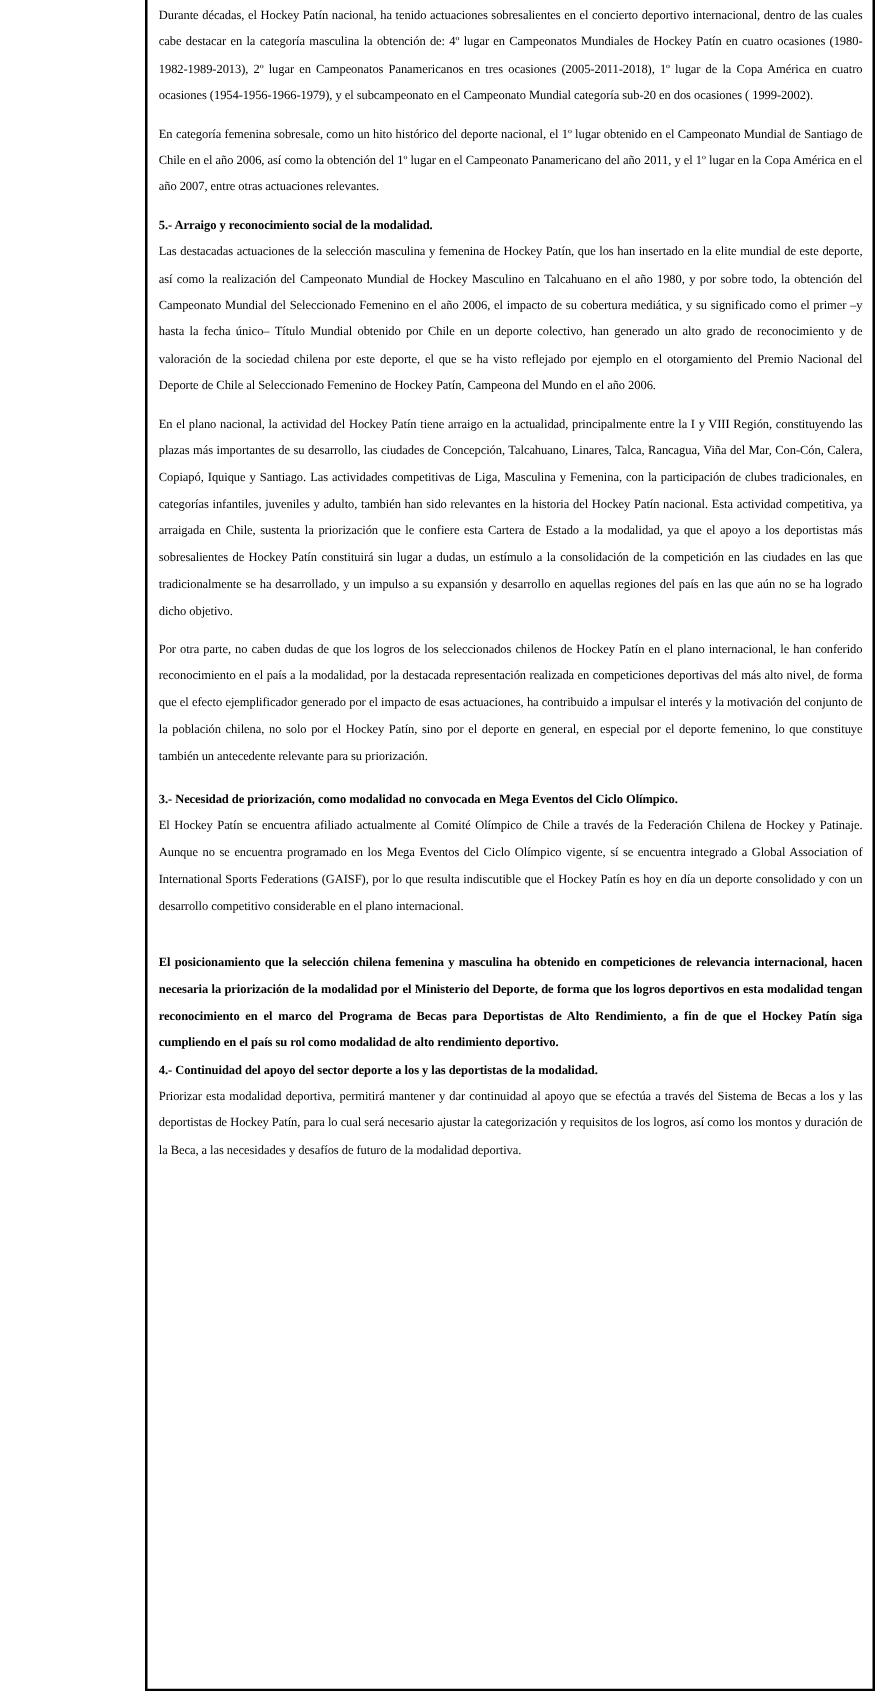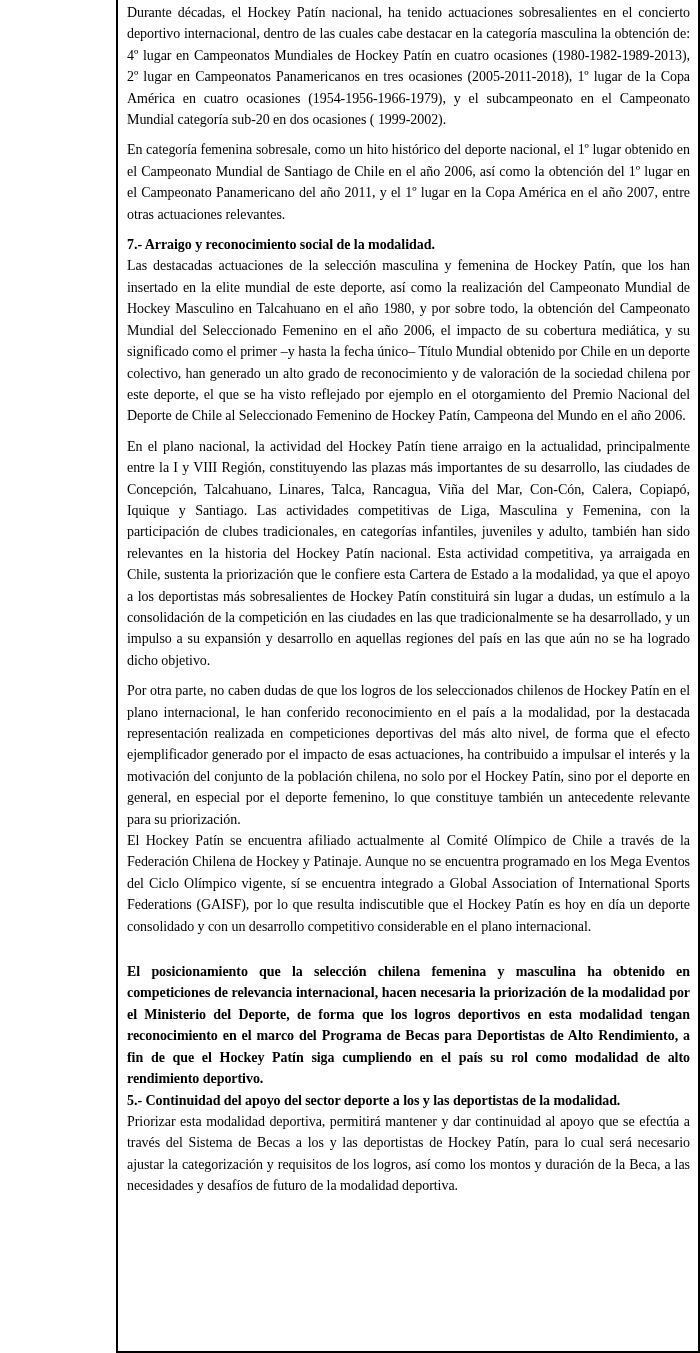--- a/index.html
+++ b/index.html
@@ -39,43 +39,44 @@
     height: 1353px;
     box-sizing: border-box;
     border-left: 2px solid #000000;
     border-right: 2px solid #000000;
     border-bottom: 2px solid #000000;
     padding: 2px 8px 4px 9px;
     overflow: hidden;
     background: #ffffff;
   }
   .block {
-    font-size: 14px;
+    font-size: 10px;
     line-height: 21.4px;
     text-align: justify;
     letter-spacing: -0.05px;
     margin: 0;
   }
   .heading {
     font-weight: 700;
   }
   .gap    { margin-top: 9px; font-family: Liberation Serif, serif; }
   .gap-md { margin-top: 13px; }
   .gap-lg { margin-top: 24px; font-weight: bold; }
 </style>
 </head>
 <body>
 
 <div class="page">
   <div class="left-margin-cell"></div>
   <div class="content-cell">
     <div class="block">Durante décadas, el Hockey Patín nacional, ha tenido actuaciones sobresalientes en el concierto deportivo internacional, dentro de las cuales cabe destacar en la categoría masculina la obtención de: 4º lugar en Campeonatos Mundiales de Hockey Patín en cuatro ocasiones (1980-1982-1989-2013), 2º lugar en Campeonatos Panamericanos en tres ocasiones (2005-2011-2018), 1º lugar de la Copa América en cuatro ocasiones (1954-1956-1966-1979), y el subcampeonato en el Campeonato Mundial categoría sub-20 en dos ocasiones ( 1999-2002).</div>
     <div class="block gap">En categoría femenina sobresale, como un hito histórico del deporte nacional, el 1º lugar obtenido en el Campeonato Mundial de Santiago de Chile en el año 2006, así como la obtención del 1º lugar en el Campeonato Panamericano del año 2011, y el 1º lugar en la Copa América en el año 2007, entre otras actuaciones relevantes.</div>
-    <div class="block heading gap">7.- Arraigo y reconocimiento social de la modalidad.</div>
+    <div class="block heading gap">5.- Arraigo y reconocimiento social de la modalidad.</div>
     <div class="block">Las destacadas actuaciones de la selección masculina y femenina de Hockey Patín, que los han insertado en la elite mundial de este deporte, así como la realización del Campeonato Mundial de Hockey Masculino en Talcahuano en el año 1980, y por sobre todo, la obtención del Campeonato Mundial del Seleccionado Femenino en el año 2006, el impacto de su cobertura mediática, y su significado como el primer –y hasta la fecha único– Título Mundial obtenido por Chile en un deporte colectivo, han generado un alto grado de reconocimiento y de valoración de la sociedad chilena por este deporte, el que se ha visto reflejado por ejemplo en el otorgamiento del Premio Nacional del Deporte de Chile al Seleccionado Femenino de Hockey Patín, Campeona del Mundo en el año 2006.</div>
     <div class="block gap">En el plano nacional, la actividad del Hockey Patín tiene arraigo en la actualidad, principalmente entre la I y VIII Región, constituyendo las plazas más importantes de su desarrollo, las ciudades de Concepción, Talcahuano, Linares, Talca, Rancagua, Viña del Mar, Con-Cón, Calera, Copiapó, Iquique y Santiago. Las actividades competitivas de Liga, Masculina y Femenina, con la participación de clubes tradicionales, en categorías infantiles, juveniles y adulto, también han sido relevantes en la historia del Hockey Patín nacional. Esta actividad competitiva, ya arraigada en Chile, sustenta la priorización que le confiere esta Cartera de Estado a la modalidad, ya que el apoyo a los deportistas más sobresalientes de Hockey Patín constituirá sin lugar a dudas, un estímulo a la consolidación de la competición en las ciudades en las que tradicionalmente se ha desarrollado, y un impulso a su expansión y desarrollo en aquellas regiones del país en las que aún no se ha logrado dicho objetivo.</div>
     <div class="block gap">Por otra parte, no caben dudas de que los logros de los seleccionados chilenos de Hockey Patín en el plano internacional, le han conferido reconocimiento en el país a la modalidad, por la destacada representación realizada en competiciones deportivas del más alto nivel, de forma que el efecto ejemplificador generado por el impacto de esas actuaciones, ha contribuido a impulsar el interés y la motivación del conjunto de la población chilena, no solo por el Hockey Patín, sino por el deporte en general, en especial por el deporte femenino, lo que constituye también un antecedente relevante para su priorización.</div>
+    <div class="block heading gap-md">3.- Necesidad de priorización, como modalidad no convocada en Mega Eventos del Ciclo Olímpico.</div>
     <div class="block">El Hockey Patín se encuentra afiliado actualmente al Comité Olímpico de Chile a través de la Federación Chilena de Hockey y Patinaje. Aunque no se encuentra programado en los Mega Eventos del Ciclo Olímpico vigente, sí se encuentra integrado a Global Association of International Sports Federations (GAISF), por lo que resulta indiscutible que el Hockey Patín es hoy en día un deporte consolidado y con un desarrollo competitivo considerable en el plano internacional.</div>
     <div class="block gap-lg">El posicionamiento que la selección chilena femenina y masculina ha obtenido en competiciones de relevancia internacional, hacen necesaria la priorización de la modalidad por el Ministerio del Deporte, de forma que los logros deportivos en esta modalidad tengan reconocimiento en el marco del Programa de Becas para Deportistas de Alto Rendimiento, a fin de que el Hockey Patín siga cumpliendo en el país su rol como modalidad de alto rendimiento deportivo.</div>
-    <div class="block heading">5.- Continuidad del apoyo del sector deporte a los y las deportistas de la modalidad.</div>
+    <div class="block heading">4.- Continuidad del apoyo del sector deporte a los y las deportistas de la modalidad.</div>
     <div class="block">Priorizar esta modalidad deportiva, permitirá mantener y dar continuidad al apoyo que se efectúa a través del Sistema de Becas a los y las deportistas de Hockey Patín, para lo cual será necesario ajustar la categorización y requisitos de los logros, así como los montos y duración de la Beca, a las necesidades y desafíos de futuro de la modalidad deportiva.</div>
   </div>
 </div>
 
 </body></html>

